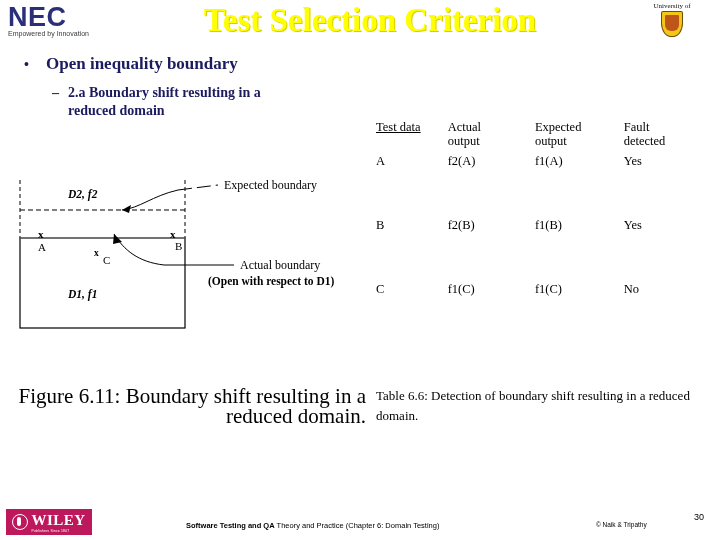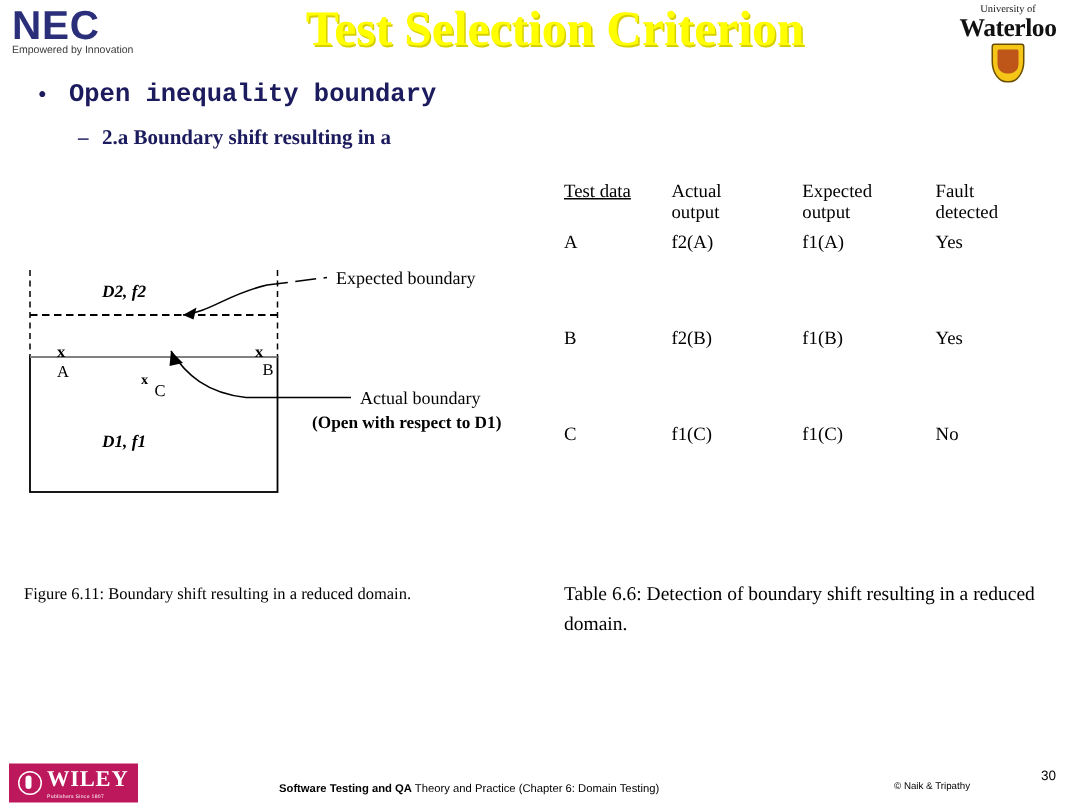--- a/index.html
+++ b/index.html
@@ -93,21 +93,20 @@
 
   
   .bullet-l1 {
     position: absolute;
     left: 24px;
     top: 54px;
     font-size: 17px;
     font-weight: bold;
     color: #1b1b5e;
     white-space: nowrap;
-    font-family: Liberation Mono, monospace;
   }
   .bullet-l1 .dot {
     display: inline-block;
     width: 22px;
     font-size: 14px;
     color: #1b1b5e;
   }
   .bullet-l2 {
     position: absolute;
     left: 52px;
@@ -136,24 +135,24 @@
     width: 360px;
     height: 170px;
   }
   .fig-svg { display: block; }
 
   .fig-caption {
     position: absolute;
     left: 16px;
     top: 386px;
     width: 350px;
-    font-size: 11px;
+    font-size: 21px;
     color: #000;
     line-height: 20px;
-    text-align: left;
+    text-align: right;
   }
 
   
   .data-table {
     position: absolute;
     left: 376px;
     top: 120px;
     width: 336px;
     border-collapse: collapse;
     font-family: "Liberation Serif", serif;
@@ -268,30 +267,30 @@
 
 <div class="nec-logo">
   <div class="nec-word">NEC</div>
   <div class="nec-tag">Empowered by Innovation</div>
 </div>
 
 <div class="deck-title">Test Selection Criterion</div>
 
 <div class="uw-logo">
   <div class="uw-sub">University of</div>
-  <div class="uw-name">Waterloo</div>
   <div class="uw-shield"></div>
 </div>
 
 <div class="bullet-l1">
   <span class="dot">•</span><span>Open inequality boundary</span>
 </div>
 
 <div class="bullet-l2">
   <span class="dash">–</span><span class="l2-text">2.a Boundary shift resulting in a</span>
+  <span class="l2-cont">reduced domain</span>
 </div>
 
 <div class="figure-area">
   <svg class="fig-svg" width="360" height="170" viewBox="0 0 360 170">
 
     <rect x="8" y="70" width="165" height="90" fill="none" stroke="#000" stroke-width="1.2"></rect>
 
     <line x1="8" y1="12" x2="8" y2="70" stroke="#000" stroke-width="1" stroke-dasharray="4,3"></line>
 
     <line x1="173" y1="12" x2="173" y2="70" stroke="#000" stroke-width="1" stroke-dasharray="4,3"></line>

